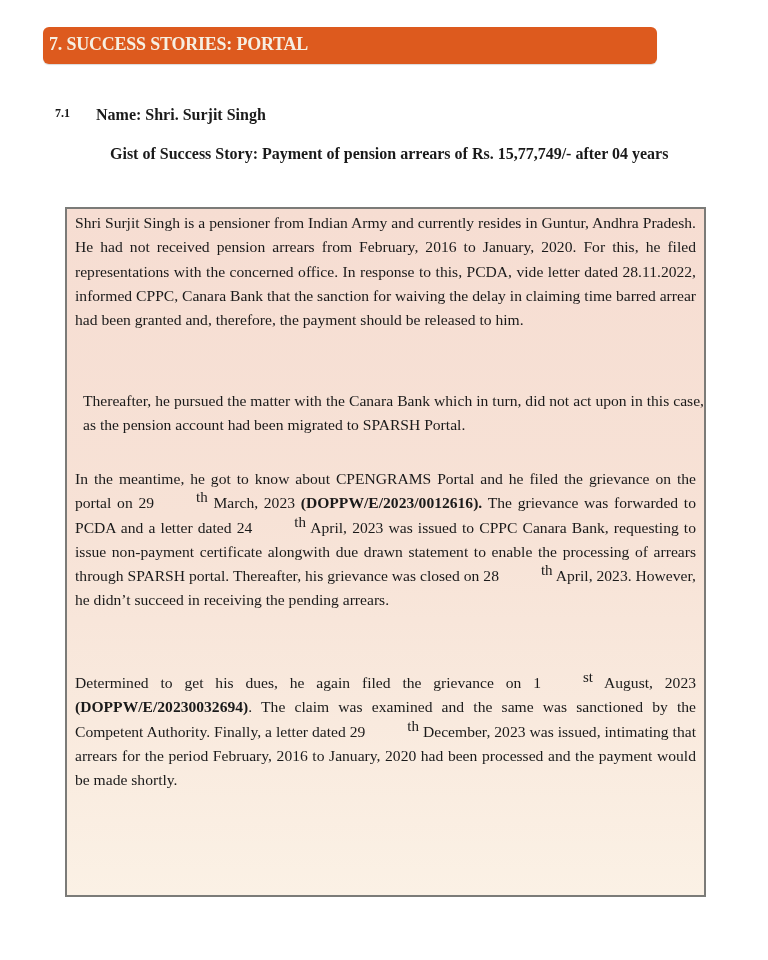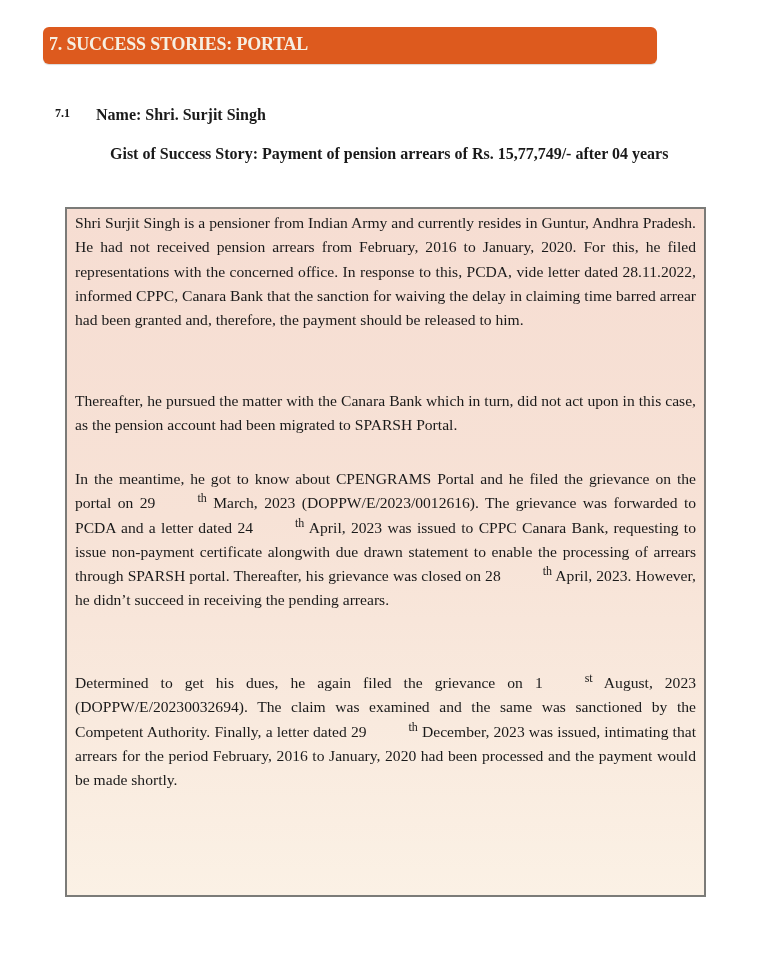--- a/index.html
+++ b/index.html
@@ -33,36 +33,36 @@
     position:absolute; left:65px; top:207px; width:641px; height:690px;
     border:2px solid #7b7b78;
     background: linear-gradient(180deg, #f6ddd2 0%, #f7e2d6 45%, #f9eade 75%, #fbf1e5 100%);
     box-sizing:border-box;
   }
   .para {
     position:absolute; left:8px; width:621px;
     font-size:15.6px; line-height:24.3px; text-align:justify;
     text-align-last:left;
   }
-  .para b { font-weight:normal; }
-  sup { font-size:12px; line-height:0; vertical-align: 6px; margin-left: 42px; }
+  .para b { font-weight:bold; }
+  sup { font-size:15px; line-height:0; vertical-align: 6px; margin-left: 42px; }
 </style>
 </head>
 <body>
 
 <div class="banner">
   <span class="banner-title">7. SUCCESS STORIES: PORTAL</span>
 </div>
 
 <div class="sec-num">7.1</div>
 <div class="sec-name">Name: Shri. Surjit Singh</div>
 <div class="gist">Gist of Success Story: Payment of pension arrears of Rs. 15,77,749/- after 04 years</div>
 
 <div class="story-box">
   <div class="para" style="top:2px;">Shri Surjit Singh is a pensioner from Indian Army and currently resides in Guntur, Andhra Pradesh. He had not received pension arrears from February, 2016 to January, 2020. For this, he filed representations with the concerned office. In response to this, PCDA, vide letter dated 28.11.2022, informed CPPC, Canara Bank  that the sanction for waiving the delay in claiming time barred arrear had been granted and, therefore, the payment should be released to him.</div>
 
-  <div class="para" style="top:180px;">Thereafter, he pursued the matter with the Canara Bank which in turn, did not act upon in  this case, as the pension account had been migrated to SPARSH Portal.</div>
+  <div class="para" style="top:180px;margin-left:8px;">Thereafter, he pursued the matter with the Canara Bank which in turn, did not act upon in  this case, as the pension account had been migrated to SPARSH Portal.</div>
 
   <div class="para" style="top:258px;"><span>In the meantime, he got to know about CPENGRAMS Portal and he filed the grievance on the portal on 29</span><sup>th</sup><span> March, 2023 </span><b>(DOPPW/E/2023/0012616).</b><span> The grievance was forwarded to PCDA and a letter dated 24</span><sup>th</sup><span> April, 2023 was issued to CPPC Canara Bank, requesting to issue non-payment certificate alongwith due drawn statement to enable the processing of arrears through SPARSH portal. Thereafter, his grievance was closed on 28</span><sup>th</sup><span> April, 2023. However, he didn’t succeed in receiving the pending arrears.</span></div>
 
   <div class="para" style="top:462px;"><span>Determined to get his dues, he again filed the grievance on 1</span><sup>st</sup><span> August, 2023 </span><b>(DOPPW/E/20230032694)</b><span>. The claim was examined and the same was sanctioned by the Competent Authority. Finally, a letter dated 29</span><sup>th</sup><span> December, 2023 was issued, intimating that arrears for the period February, 2016 to January, 2020 had been processed and the payment would be made shortly.</span></div>
 
 </div>
 
 </body></html>

